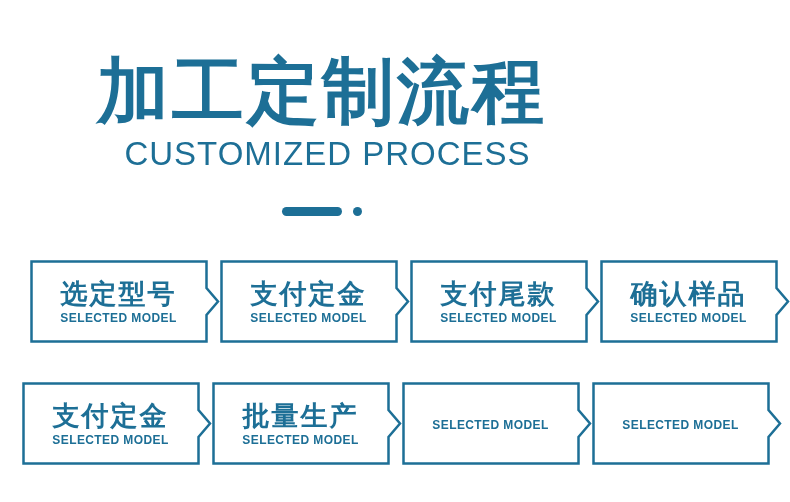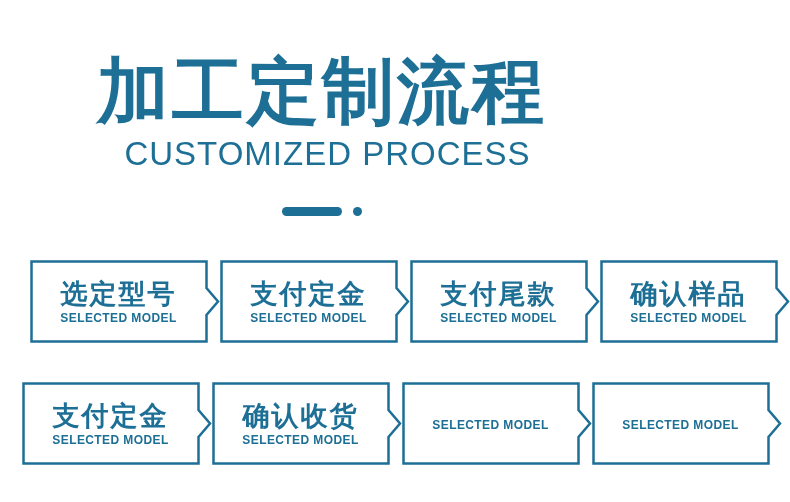--- a/index.html
+++ b/index.html
@@ -125,21 +125,21 @@
       <div class="step-text">
         <div class="step-label">支付定金</div>
         <div class="step-sublabel">SELECTED MODEL</div>
       </div>
     </div>
     <div class="step">
       <svg class="outline" width="190" height="83" viewBox="0 0 190 83">
         <polygon points="1.5,1.5 176.5,1.5 176.5,28 188,41.5 176.5,55 176.5,81.5 1.5,81.5"></polygon>
       </svg>
       <div class="step-text">
-        <div class="step-label">确认收货</div>
+        <div class="step-label">批量生产</div>
         <div class="step-sublabel">SELECTED MODEL</div>
       </div>
     </div>
     <div class="step">
       <svg class="outline" width="190" height="83" viewBox="0 0 190 83">
         <polygon points="1.5,1.5 176.5,1.5 176.5,28 188,41.5 176.5,55 176.5,81.5 1.5,81.5"></polygon>
       </svg>
       <div class="step-text">
         <div class="step-sublabel">SELECTED MODEL</div>
       </div>

